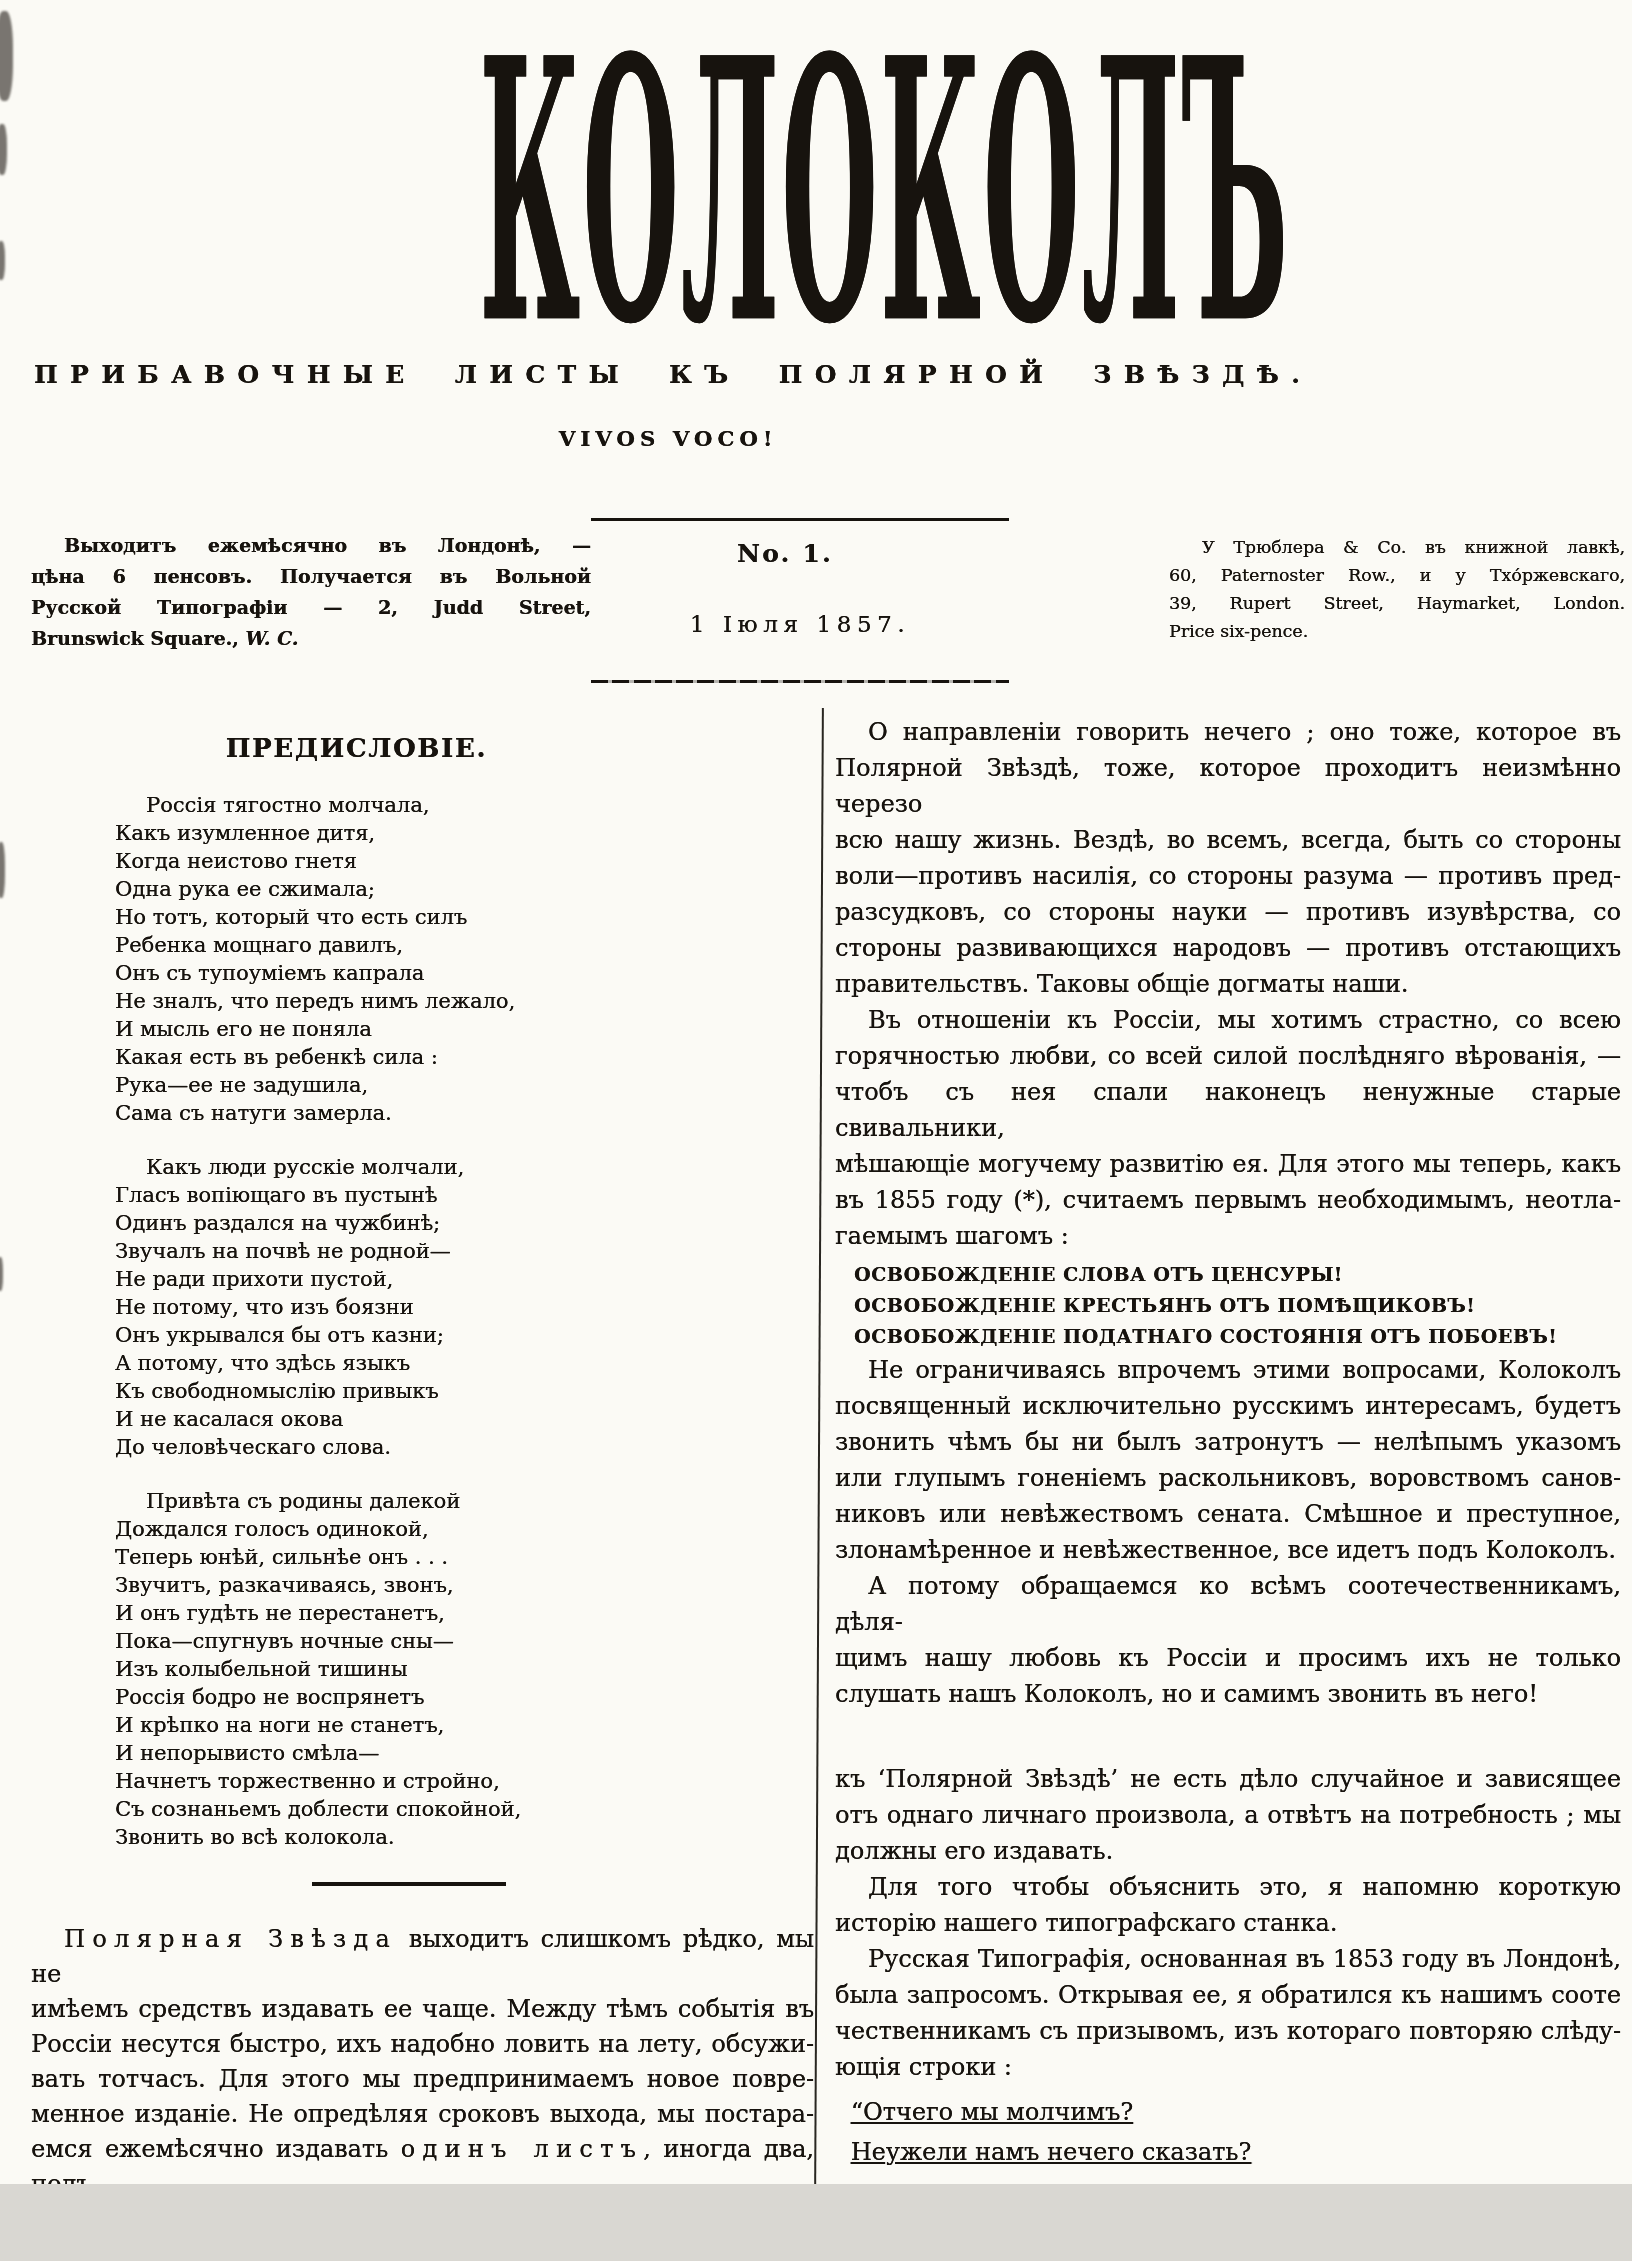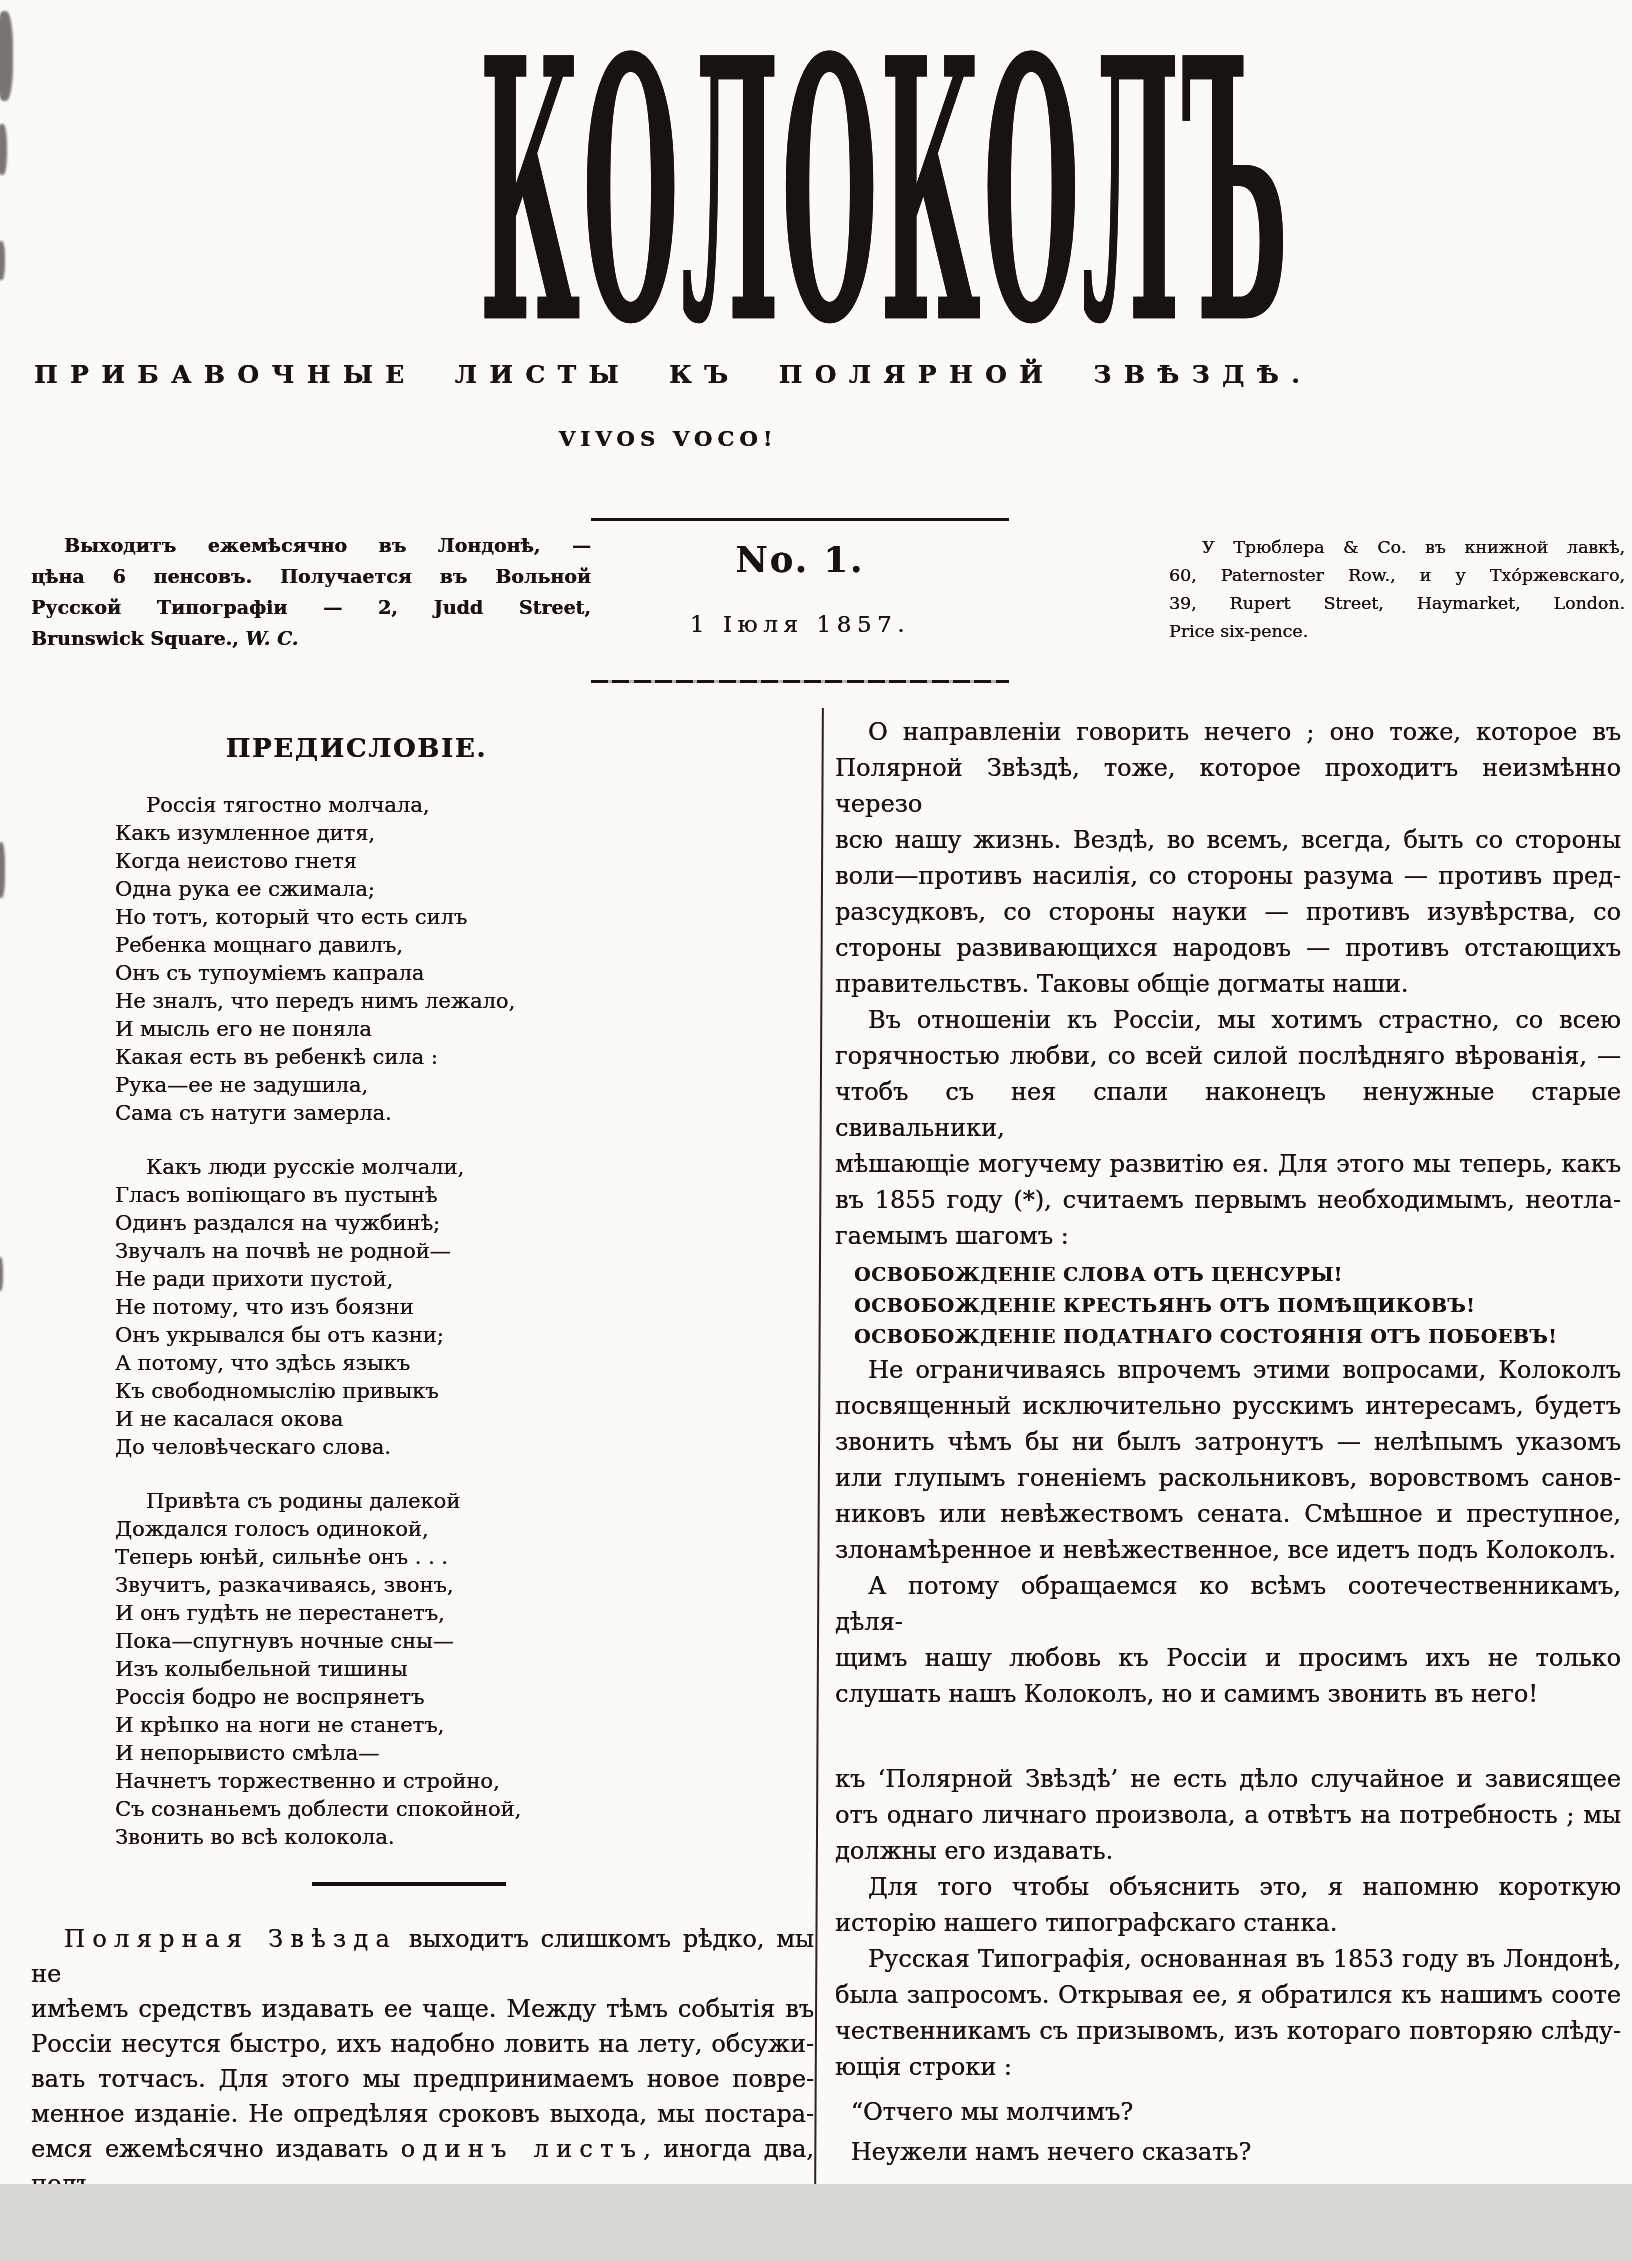--- a/index.html
+++ b/index.html
@@ -26,21 +26,21 @@
     position:absolute;left:0;top:426px;width:1336px;text-align:center;
     font-size:21.3px;font-weight:bold;letter-spacing:5px;
   }
   
   .rule{position:absolute;background:#17130e;}
   .rule-top{left:591px;top:518px;width:418px;height:3.4px;}
   .rule-bottom{
     left:591px;top:680px;width:418px;height:3.4px;
     background:repeating-linear-gradient(90deg,#17130e 0 17px,rgba(23,19,14,.3) 17px 21.3px);
   }
-  .issue-no{position:absolute;left:591px;top:539px;width:418px;text-align:center;font-size:35px;font-weight:bold;letter-spacing:2.2px;}
+  .issue-no{position:absolute;left:576px;top:539px;width:418px;text-align:center;font-size:25px;font-weight:bold;letter-spacing:2.2px;}
   .issue-date{position:absolute;left:591px;top:611px;width:418px;text-align:center;font-size:23px;letter-spacing:5.6px;}
   .pub-left{position:absolute;left:31px;top:530px;width:560px;font-size:19px;font-weight:bold;line-height:31px;}
   .pub-right{position:absolute;left:1169px;top:533px;width:456px;font-size:17.4px;line-height:28px;}
   
   .divider{position:absolute;left:818px;top:708px;width:2.2px;height:1487px;background:#17130e;opacity:.92;transform:rotate(0.3deg);}
   .col-left{position:absolute;left:31px;top:714px;width:783px;}
   .col-right{position:absolute;left:835px;top:714px;width:786px;font-size:24px;line-height:36px;}
   .section-heading{width:651px;margin-top:19px;text-align:center;font-size:26px;font-weight:bold;letter-spacing:1.7px;}
   
   .poem{margin:28px 0 0 84px;font-size:21px;line-height:28px;}
@@ -49,21 +49,21 @@
   .stanza .pline:first-child{text-indent:31px;}
   .rule-short{width:194px;height:3.9px;background:#17130e;margin:31px 0 0 281px;}
   
   .jline{text-align:justify;text-align-last:justify;}
   .lastline{text-align:left;}
   .first{text-indent:33px;}
   .intro{margin-top:36px;font-size:24px;line-height:35px;}
   .spaced{letter-spacing:7.3px;}
   .slogans{margin-top:5px;font-size:19px;font-weight:bold;line-height:31px;padding-left:19px;letter-spacing:0.6px;}
   .gap-before{margin-top:49px;}
-  .quotes{margin-top:6.7px;line-height:40px;padding-left:15.7px;}
+  .quotes{margin-top:6.7px;line-height:40px;padding-left:15.7px;text-decoration:underline;}
   .it{font-style:italic;}
   
   .artifact{position:absolute;background:#231e18;opacity:.6;filter:blur(1.1px);border-radius:40%;}
   .a1{left:-4.5px;top:11.2px;width:17px;height:90px;}
   .a2{left:-3.4px;top:124px;width:10px;height:51px;}
   .a3{left:-2.8px;top:241px;width:7.9px;height:39px;}
   .a4{left:-3.4px;top:842px;width:7.9px;height:56px;}
   .a5{left:-2.8px;top:1257px;width:5.6px;height:34px;}
 </style>
 </head>

